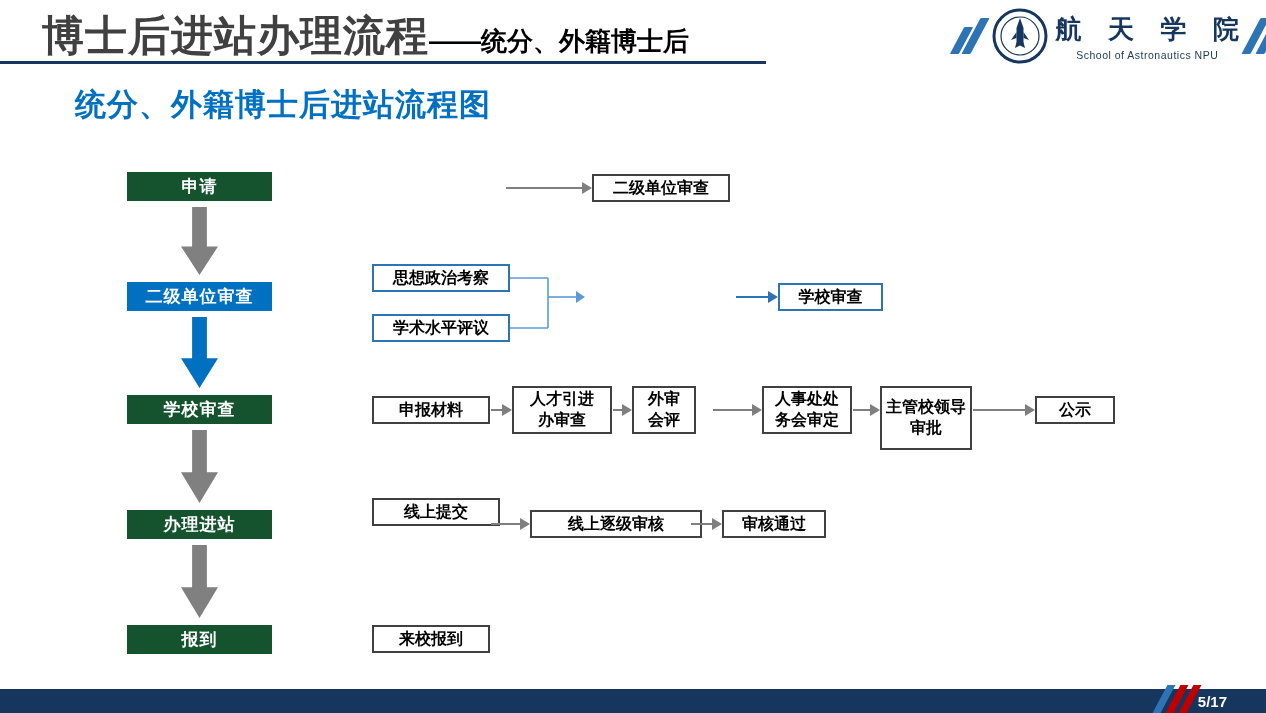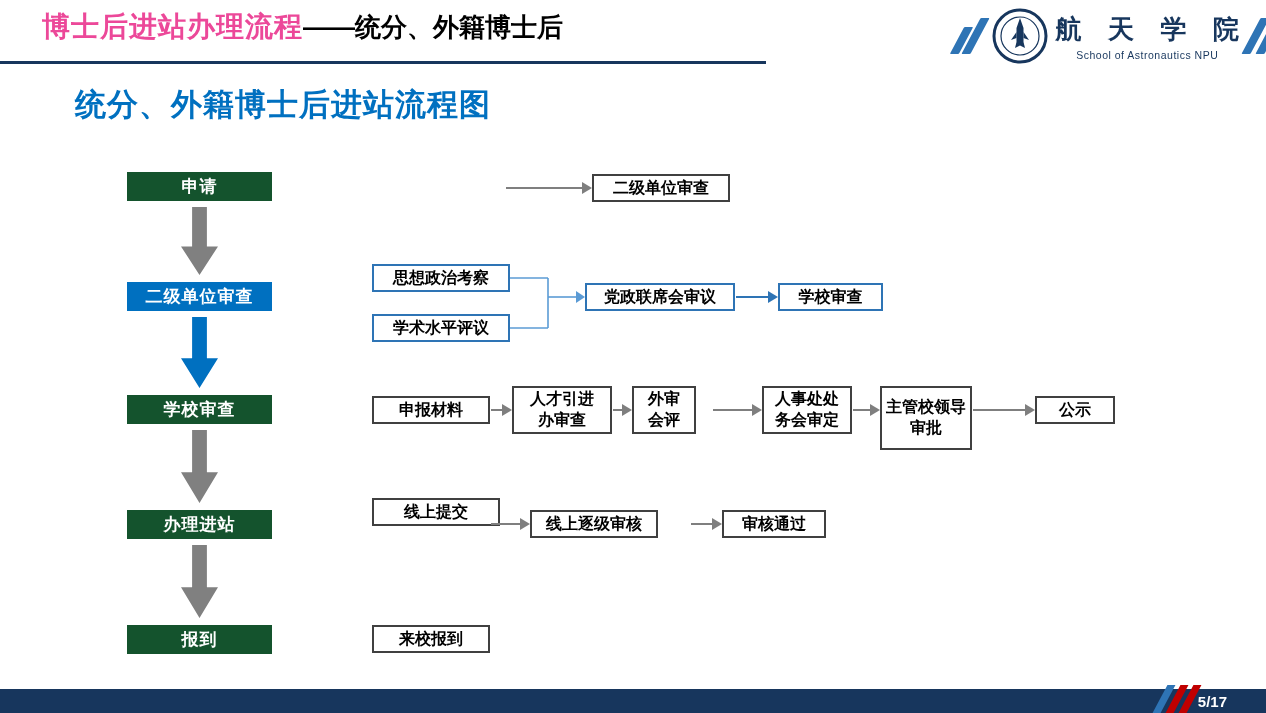--- a/index.html
+++ b/index.html
@@ -4,21 +4,21 @@
 <style>
   * { margin:0; padding:0; box-sizing:border-box; }
   body { margin:0; background:#ffffff; }
   .slide {
     position:relative; width:1266px; height:713px; background:#ffffff;
     overflow:hidden; font-family:"Liberation Sans","DejaVu Sans",sans-serif;
   }
 
   
   .title-row { position:absolute; left:42px; top:8px; display:flex; align-items:baseline; white-space:nowrap; }
-  .main-title { font-size:28px; font-weight:bold; color:#ec4899; letter-spacing:1px; }
+  .main-title { font-size:42px; font-weight:bold; color:#404040; letter-spacing:1px; }
   .title-suffix { font-size:26px; font-weight:bold; color:#000; }
   .title-underline { position:absolute; left:0; top:61px; width:766px; height:3px; background:#17365D; }
 
   .logo-area { position:absolute; top:6px; right:0; height:60px; display:flex; align-items:center; }
   .slash { width:9px; height:36px; transform:skewX(-28deg); border-radius:1px; background:#2E74B5; }
   .slash.small { height:27px; margin-top:9px; }
   .logo-slashes { display:flex; gap:5px; margin-right:12px; }
   .logo-circle { width:56px; height:56px; margin-right:8px; flex:none; }
   .school-name-block { text-align:center; margin-right:12px; }
   .school-name { font-family:"Liberation Serif","DejaVu Serif",serif; font-size:26px; font-weight:bold; color:#17365D; letter-spacing:10px; white-space:nowrap; margin-right:-10px; }
@@ -118,21 +118,20 @@
 
   <div class="fbox blue" style="left:372px;top:264px;width:138px;height:28px">思想政治考察</div>
   <div class="fbox blue" style="left:372px;top:314px;width:138px;height:28px">学术水平评议</div>
   <svg class="connector-svg" width="78" height="66">
     <line x1="0" y1="8" x2="38" y2="8" stroke="#5B9BD5" stroke-width="1.6"></line>
     <line x1="0" y1="58" x2="38" y2="58" stroke="#5B9BD5" stroke-width="1.6"></line>
     <line x1="38" y1="8" x2="38" y2="58" stroke="#5B9BD5" stroke-width="1.6"></line>
     <line x1="38" y1="27" x2="66" y2="27" stroke="#5B9BD5" stroke-width="1.6"></line>
     <polygon points="66,21 75,27 66,33" fill="#5B9BD5"></polygon>
   </svg>
-  <div class="fbox blue" style="left:585px;top:283px;width:150px;height:28px">党政联席会审议</div>
   <div class="h-arrow blue" style="left:736px;top:296px;width:32px"></div>
   <div class="fbox blue" style="left:778px;top:283px;width:105px;height:28px">学校审查</div>
 
   <div class="fbox" style="left:372px;top:396px;width:118px;height:28px">申报材料</div>
   <div class="h-arrow" style="left:491px;top:409px;width:11px"></div>
   <div class="fbox" style="left:512px;top:386px;width:100px;height:48px">人才引进
 办审查</div>
   <div class="h-arrow" style="left:613px;top:409px;width:9px"></div>
   <div class="fbox" style="left:632px;top:386px;width:64px;height:48px">外审
 会评</div>
@@ -140,21 +139,21 @@
   <div class="fbox" style="left:762px;top:386px;width:90px;height:48px">人事处处
 务会审定</div>
   <div class="h-arrow" style="left:853px;top:409px;width:17px"></div>
   <div class="fbox" style="left:880px;top:386px;width:92px;height:64px">主管校领导
 审批</div>
   <div class="h-arrow" style="left:973px;top:409px;width:52px"></div>
   <div class="fbox" style="left:1035px;top:396px;width:80px;height:28px">公示</div>
 
   <div class="fbox" style="left:372px;top:498px;width:128px;height:28px">线上提交</div>
   <div class="h-arrow" style="left:491px;top:523px;width:29px"></div>
-  <div class="fbox" style="left:530px;top:510px;width:128px;height:28px">线上逐级审核</div>
+  <div class="fbox" style="left:530px;top:510px;width:172px;height:28px">线上逐级审核</div>
   <div class="h-arrow" style="left:691px;top:523px;width:21px"></div>
   <div class="fbox" style="left:722px;top:510px;width:104px;height:28px">审核通过</div>
 
   <div class="fbox" style="left:372px;top:625px;width:118px;height:28px">来校报到</div>
 
   <div class="footer-bar"></div>
   <div class="footer-slashes">
     <div class="footer-slash blue"></div>
     <div class="footer-slash red"></div>
     <div class="footer-slash red"></div>

